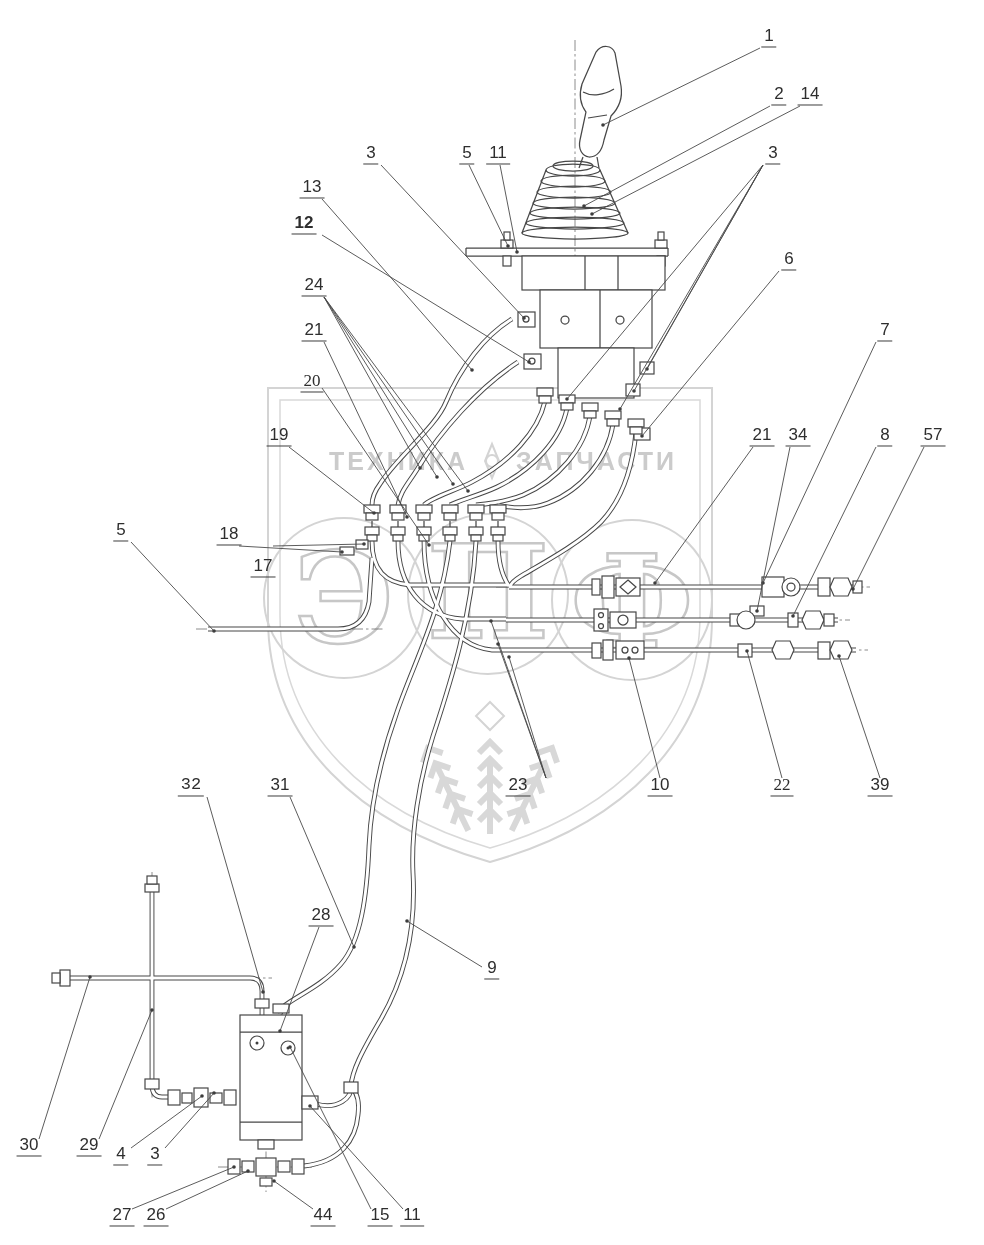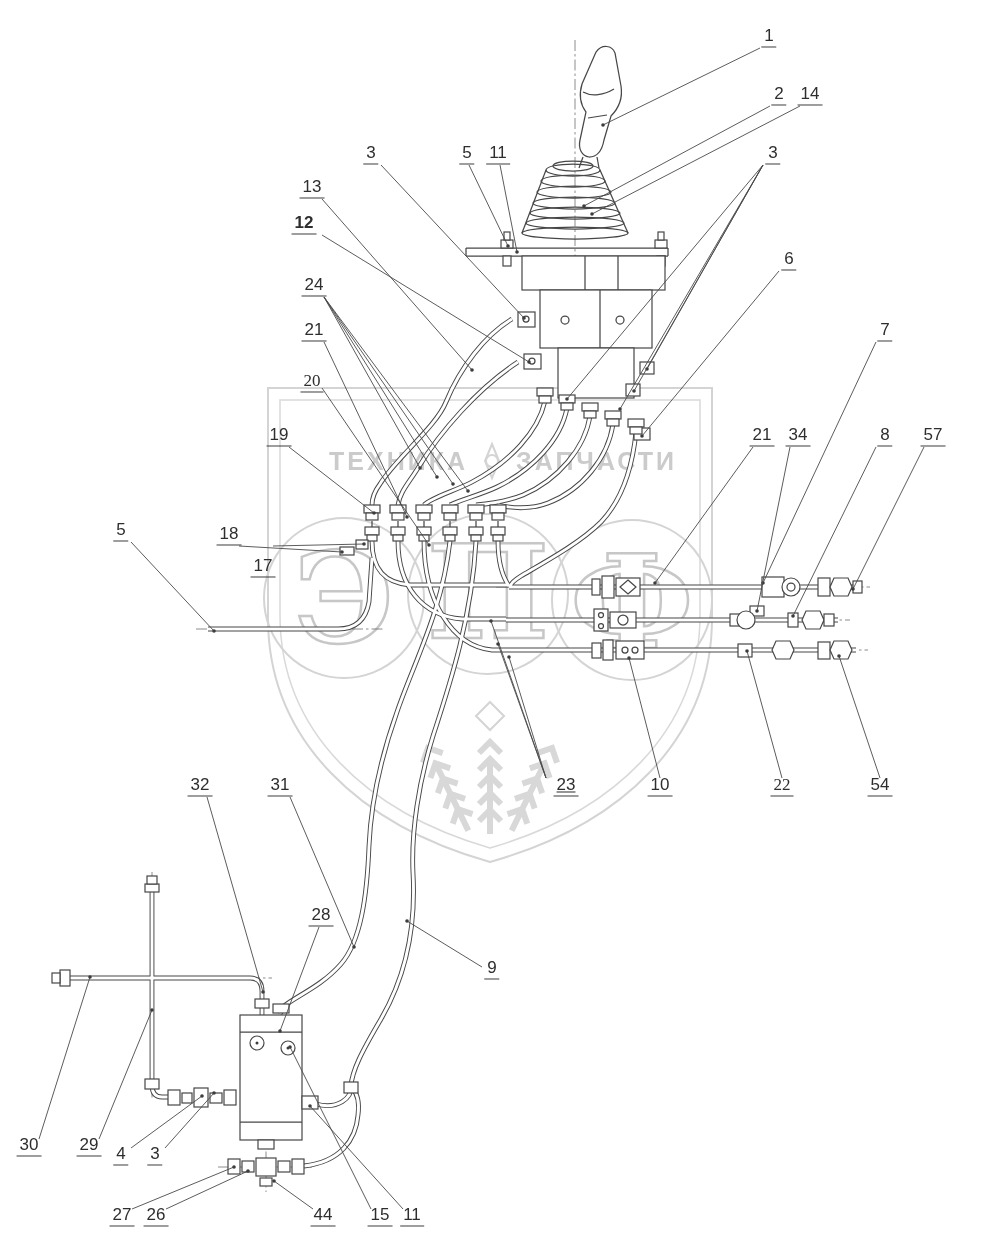--- a/index.html
+++ b/index.html
@@ -453,25 +453,25 @@
       <span class="callout" style="left: 312px; top: 384px; font-family: Liberation Serif, serif;">20</span>
       <span class="callout" style="left: 885px; top: 333px;">7</span>
       <span class="callout" style="left: 279px; top: 438px;">19</span>
       <span class="callout" style="left: 762px; top: 438px;">21</span>
       <span class="callout" style="left: 798px; top: 438px;">34</span>
       <span class="callout" style="left: 885px; top: 438px;">8</span>
       <span class="callout" style="left: 933px; top: 438px;">57</span>
       <span class="callout" style="left: 121px; top: 533px;">5</span>
       <span class="callout" style="left: 229px; top: 537px;">18</span>
       <span class="callout" style="left: 263px; top: 537px; margin-top: 32px;">17</span>
-      <span class="callout" style="left: 566px; top: 788px; text-decoration: underline;">23</span>
+      <span class="callout" style="left: 518px; top: 788px;">23</span>
       <span class="callout" style="left: 660px; top: 788px;">10</span>
       <span class="callout" style="left: 782px; top: 788px; font-family: Liberation Serif, serif;">22</span>
-      <span class="callout" style="left: 880px; top: 788px;">54</span>
-      <span class="callout" style="left: 200px; top: 788px;">32</span>
+      <span class="callout" style="left: 880px; top: 788px;">39</span>
+      <span class="callout" style="left: 191px; top: 788px; font-family: Liberation Mono, monospace;">32</span>
       <span class="callout" style="left: 280px; top: 788px;">31</span>
       <span class="callout" style="left: 321px; top: 918px;">28</span>
       <span class="callout" style="left: 492px; top: 971px;">9</span>
       <span class="callout" style="left: 29px; top: 1148px;">30</span>
       <span class="callout" style="left: 89px; top: 1148px;">29</span>
       <span class="callout" style="left: 121px; top: 1157px;">4</span>
       <span class="callout" style="left: 155px; top: 1157px;">3</span>
       <span class="callout" style="left: 122px; top: 1218px;">27</span>
       <span class="callout" style="left: 156px; top: 1218px; text-align: center;">26</span>
       <span class="callout" style="left: 323px; top: 1218px;">44</span>

